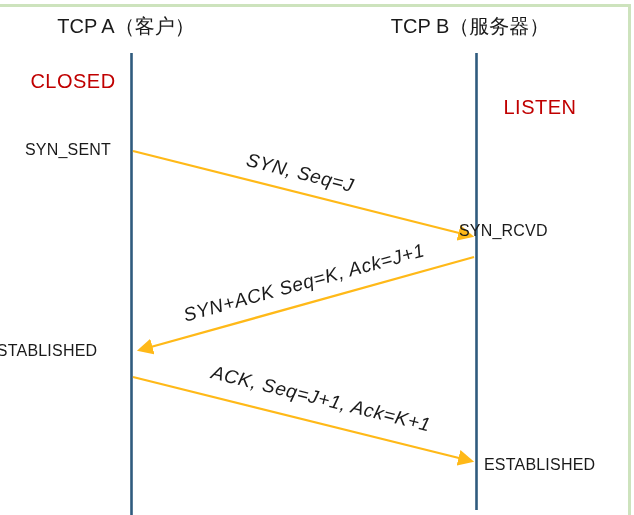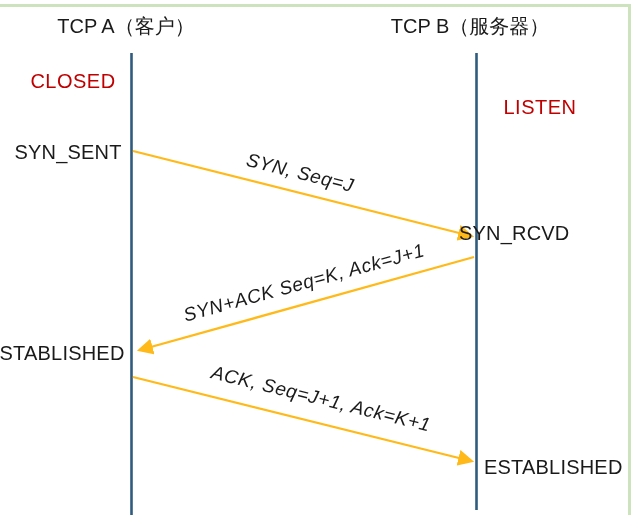--- a/index.html
+++ b/index.html
@@ -8,21 +8,21 @@
     font-family:"Liberation Sans","DejaVu Sans",sans-serif;
     color:#1a1a1a;
   }
   .stage{position:relative;width:634px;height:515px;background:#ffffff;}
   .border-top{position:absolute;left:0;top:4px;width:631px;height:3px;background:#cde3bd;}
   .border-right{position:absolute;left:628px;top:4px;width:3px;height:511px;background:#cde3bd;}
   svg.layer{position:absolute;left:0;top:0;width:634px;height:515px;}
   .txt{position:absolute;white-space:nowrap;line-height:1.15;}
   .ctr{transform:translateX(-50%);}
   .title{font-size:20px;}
-  .state{font-size:20px;letter-spacing:0.2px;}
+  .state{font-size:16px;letter-spacing:0.2px;}
   .state-red{font-size:20px;color:#c00000;letter-spacing:0.5px;}
   .cjk{font-size:21px;}
   .msg{
     position:absolute;font-size:19px;font-style:italic;letter-spacing:0.6px;
     white-space:nowrap;transform:translate(-50%,-50%) rotate(var(--rot));
   }
 </style>
 </head>
 <body>
 

